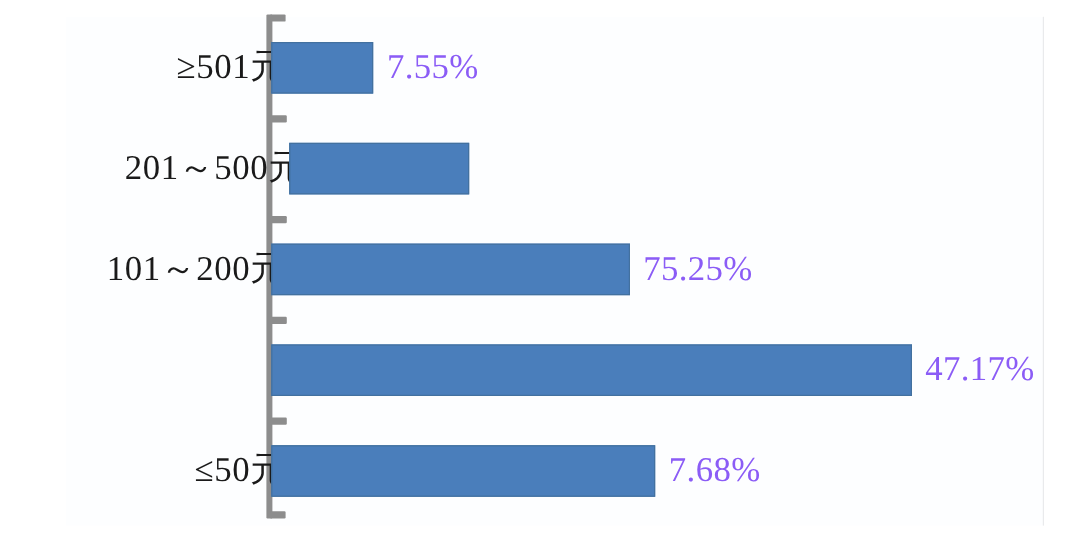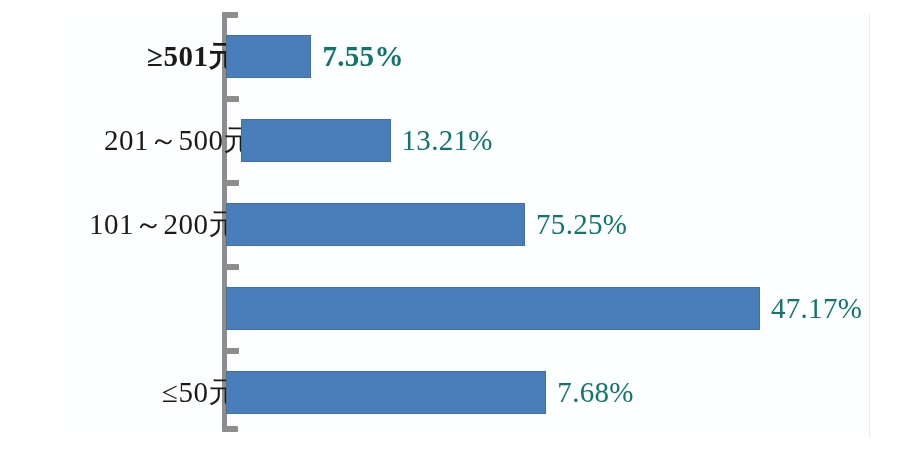--- a/index.html
+++ b/index.html
@@ -100,21 +100,21 @@
     height: 43px;
     background: #4a7ebb;
     border: 1px solid #43719f;
     box-sizing: border-box;
   }
 
   .bar-value {
     margin-left: 11px;
     font-size: 29px;
     line-height: 1;
-    color: #0f766e;
+    color: #8b5cf6;
     white-space: nowrap;
     letter-spacing: 0.3px;
   }
 </style>
 </head>
 <body>
 
 <div id="chart-root">
 
   <div class="plot-panel"></div>
@@ -124,32 +124,31 @@
   <div class="axis-cap bottom"></div>
 
   <div id="ticks">
       <div class="axis-tick" style="top: 96px; background: rgb(141, 141, 141);"></div>
       <div class="axis-tick" style="top: 180px; background: rgb(141, 141, 141);"></div>
       <div class="axis-tick" style="top: 264px; background: rgb(141, 141, 141);"></div>
       <div class="axis-tick" style="top: 348px; background: rgb(141, 141, 141);"></div>
     </div>
 
   <div id="rows">
-      <div class="bar-row" style="top: 14px; font-weight: bold;">
+      <div class="bar-row" style="top: 14px;">
         <div class="cat-label">≥501元</div>
         <div class="bar-wrap">
           <div class="bar" style="width: 85.466px; height: 43px; background: rgb(74, 126, 187); border-color: rgb(67, 113, 159);"></div>
           <div class="bar-value">7.55%</div>
         </div>
       </div>
       <div class="bar-row" style="top: 98px; margin-left: 15px;">
         <div class="cat-label">201～500元</div>
         <div class="bar-wrap">
           <div class="bar" style="width: 149.537px; height: 43px; background: rgb(74, 126, 187); border-color: rgb(67, 113, 159);"></div>
-          <div class="bar-value">13.21%</div>
         </div>
       </div>
       <div class="bar-row" style="top: 182px;">
         <div class="cat-label">101～200元</div>
         <div class="bar-wrap">
           <div class="bar" style="width: 299.074px; height: 43px; background: rgb(74, 126, 187); border-color: rgb(67, 113, 159);"></div>
           <div class="bar-value">75.25%</div>
         </div>
       </div>
       <div class="bar-row" style="top: 266px;">

